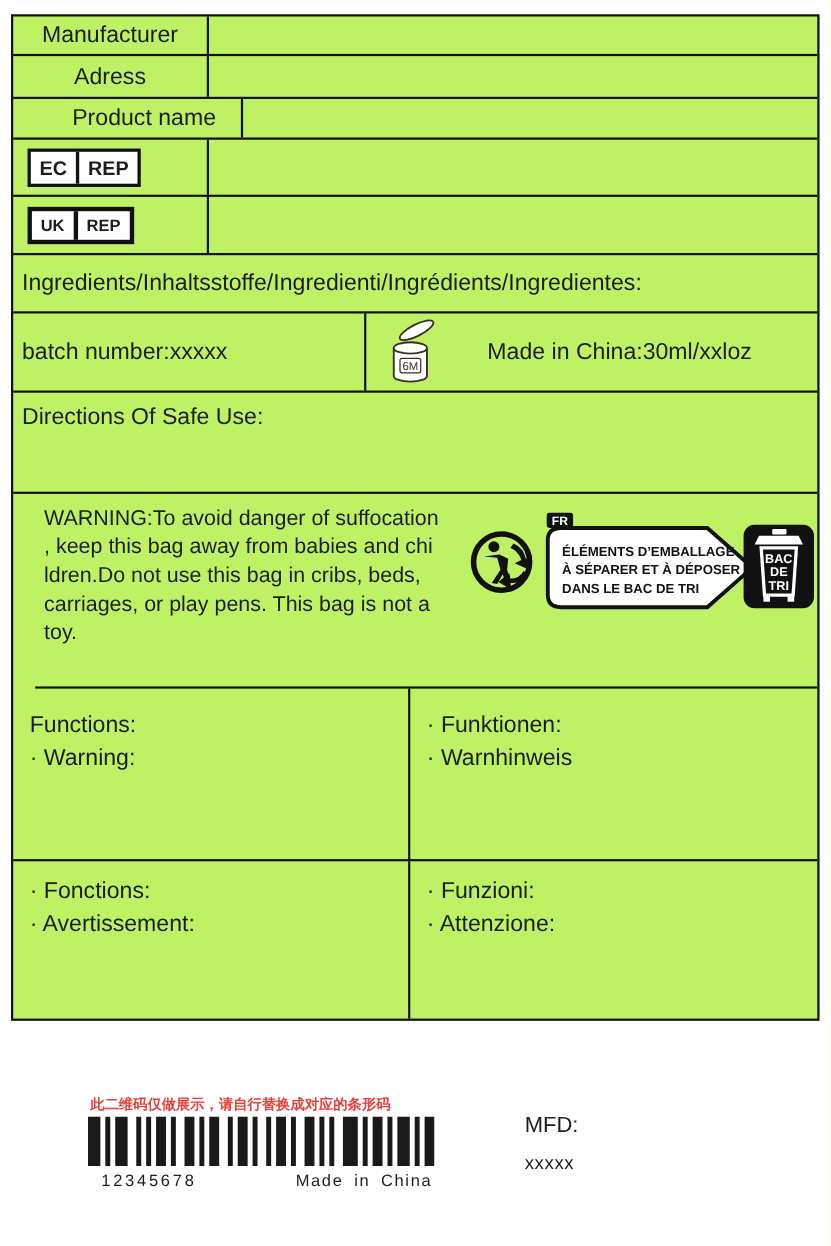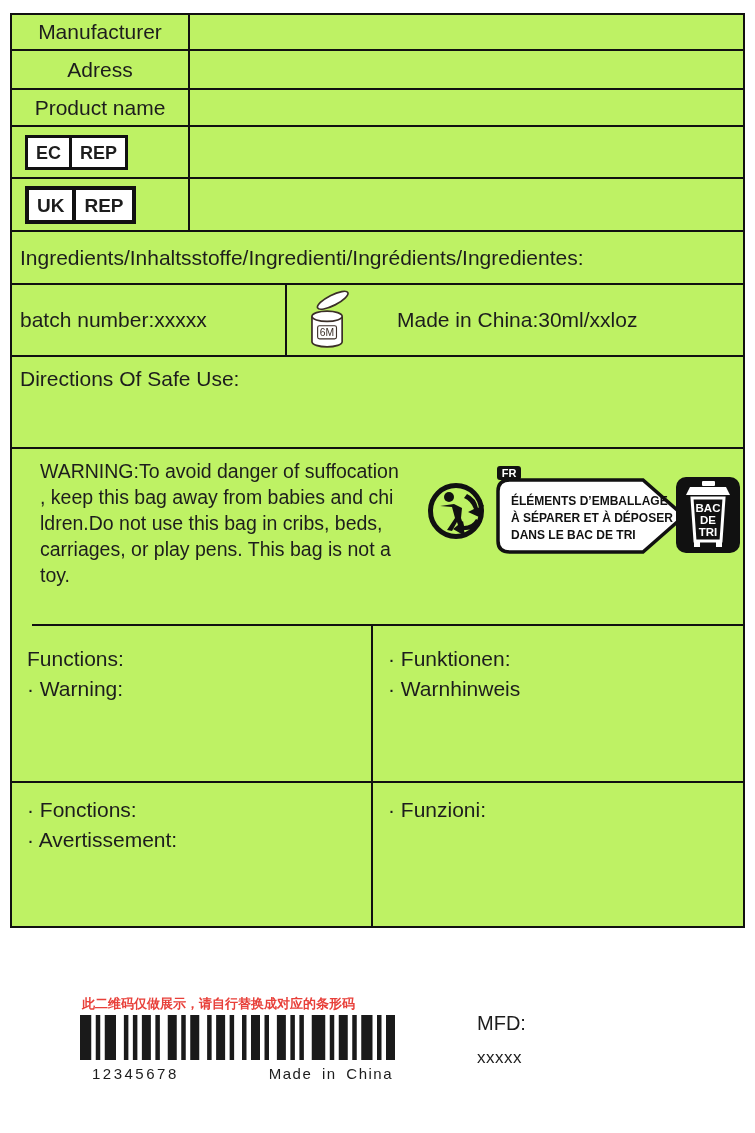--- a/index.html
+++ b/index.html
@@ -14,42 +14,42 @@
     position:relative; width:755px; height:1133px; background:#ffffff; overflow:hidden;
   }
   
   .label-table{
     position:absolute; left:10px; top:13px; width:735px;
     border:2px solid var(--border); background:#bef264;
   }
   .t-row{ display:flex; border-bottom:2px solid var(--border); }
   .t-row:last-child{ border-bottom:none; }
   .cl{ border-right:2px solid var(--border); }
-  .r1{ height:36px; } .r2{ height:39px; } .r3{ height:37px; }
+  .r1{ height:36px; } .r2{ height:39px; } .r3{ height:37px;padding-left:31px; }
   .r4{ height:52px;gap:44px; } .r5{ height:53px; } .r6{ height:53px; }
   .r7{ height:72px; } .r8{ height:92px; } .r9{ height:177px;margin-left:20px; }
   .r10{ height:157px; } .r11{ height:143px; } .r12{ height:73px; }
 
   .head-left{ width:178px; display:flex; align-items:center; justify-content:center;
               font-size:21px; }
   .head-right{ flex:1; }
 
   .rep-cell{ width:178px; display:flex; align-items:center; padding-left:13px; }
   .rep-mark{ display:inline-flex; align-items:stretch; border:3px solid var(--border);
              font-weight:bold; line-height:1; background:#fff; }
   .rep-mark .rm-a{ padding:6px 8px 5px; display:flex; align-items:center; }
   .rep-mark .rm-b{ padding:6px 8px 5px; border-left:3px solid var(--border);
                    display:flex; align-items:center; }
   .rep-ec{ font-size:18px; }
-  .rep-uk{ border-width:4px; font-size:19px; }
+  .rep-uk{ border-width:4px; font-size:15px; }
   .rep-uk .rm-b{ border-left-width:4px; }
 
   .full-cell{ flex:1; font-size:21px; }
   .ingredients-cell{ display:flex; align-items:center; padding:0 8px; }
-  .batch-cell{ width:275px; display:flex; align-items:center; padding-left:8px; font-size:21px; }
+  .batch-cell{ width:321px; display:flex; align-items:center; padding-left:8px; font-size:21px; }
   .batch-right{ flex:1; position:relative; }
   .pao-jar{ position:absolute; left:16px; top:3px; }
   .madein-text{ position:absolute; left:110px; top:50%; transform:translateY(-50%); font-size:21px; }
   .directions-cell{ padding:10px 8px; }
 
   .warning-cell{ position:relative; }
   .warning-lines{ position:absolute; left:8px; top:9px; font-size:19.5px; line-height:26px; }
   .warning-lines div{ white-space:pre; }
   .tri-wrap{ position:absolute; left:393px; top:17px; width:317px; height:89px; }
 
@@ -197,20 +197,21 @@
       </div>
     </div>
 
     <div class="t-row r11">
       <div class="fn-left cl">
         <div>· Fonctions:</div>
         <div>· Avertissement:</div>
       </div>
       <div class="fn-right">
         <div>· Funzioni:</div>
+        <div>· Attenzione:</div>
       </div>
     </div>
 
 
   </div>
 
   <div class="barcode-note">此二维码仅做展示，请自行替换成对应的条形码</div>
 
   <div class="barcode-block">
     <svg id="barcode-svg" class="barcode-svg" width="315" height="45" viewBox="0 0 280 45" preserveAspectRatio="none">

